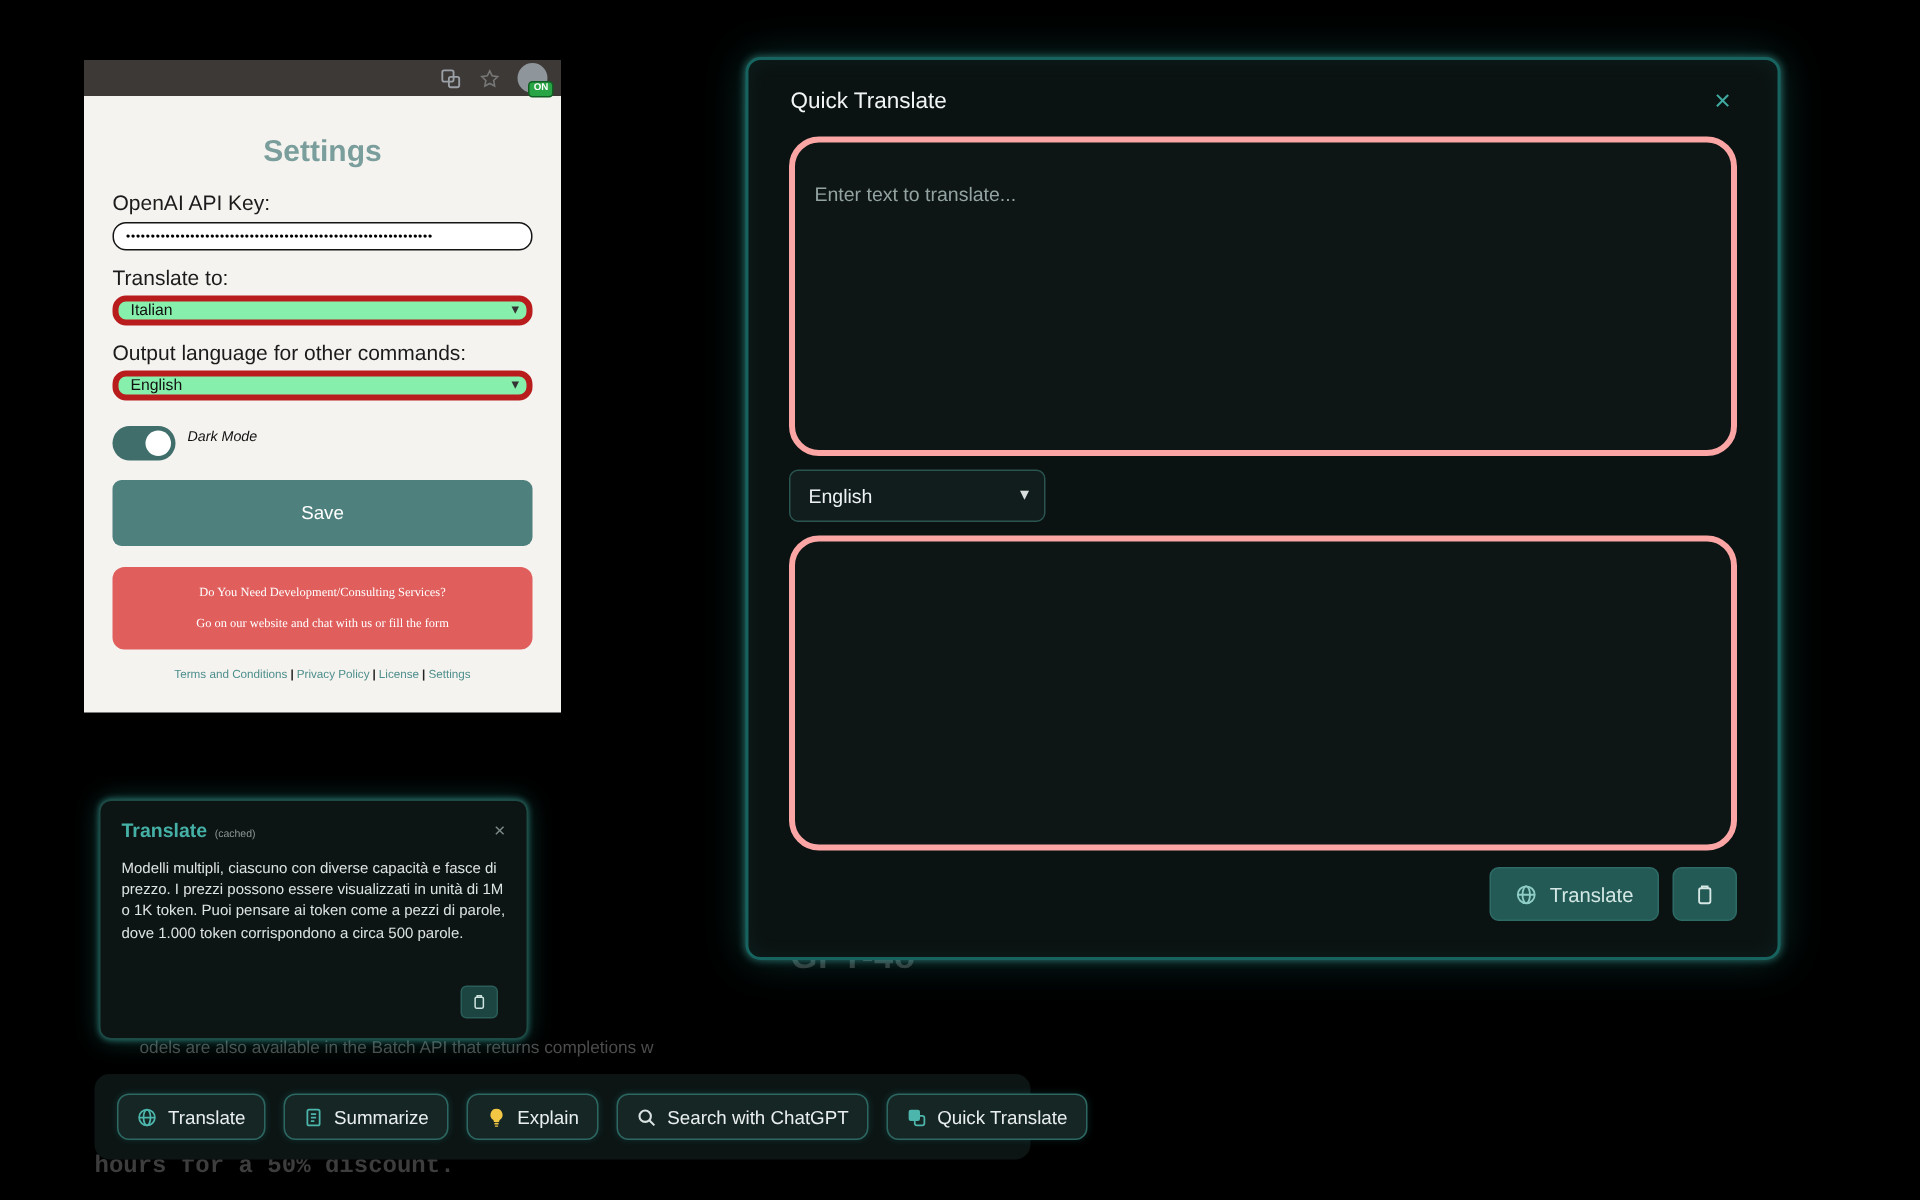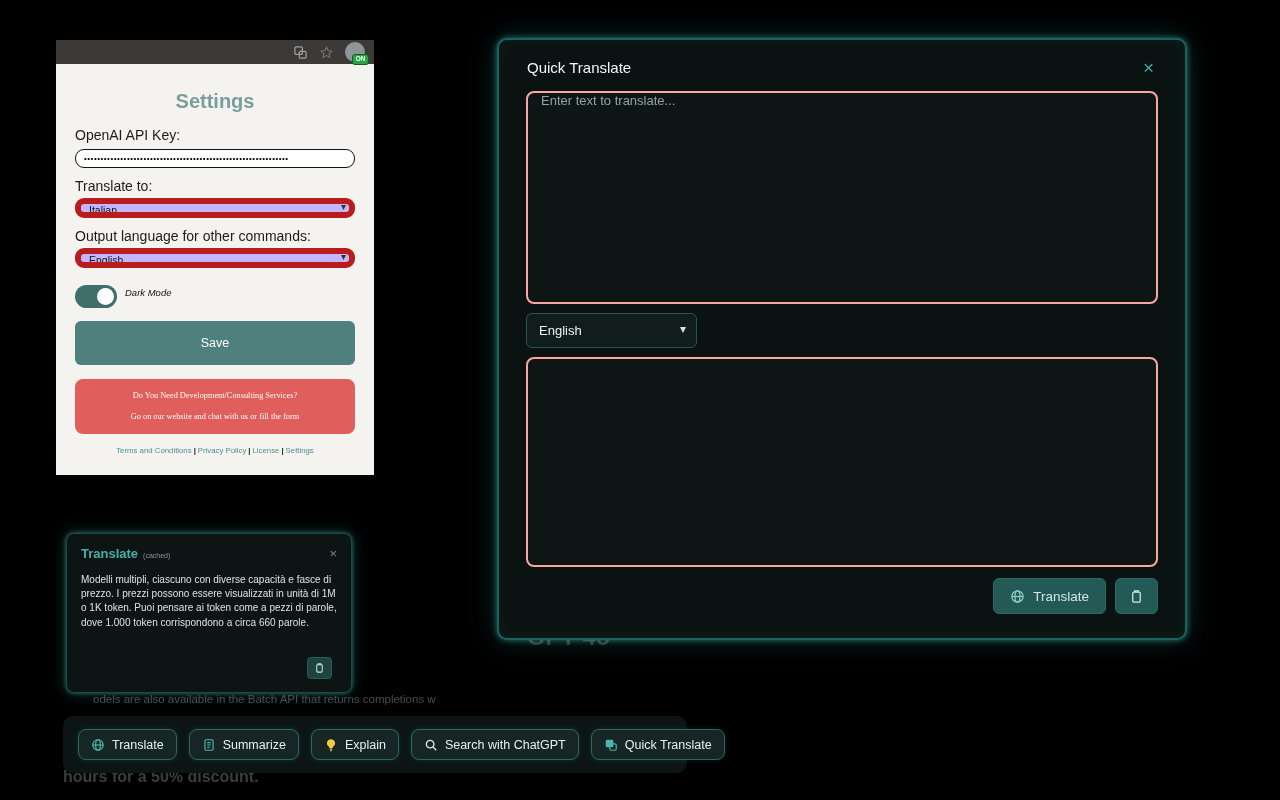--- a/index.html
+++ b/index.html
@@ -2,37 +2,37 @@
 <html><head>
 <meta charset="utf-8">
 <style>
   html,body { margin:0; padding:0; background:#000; }
   .stage { position:relative; width:1280px; height:800px; background:#000; overflow:hidden;
            font-family:"Liberation Sans", sans-serif; }
 
   
   .bg-gpt { position:absolute; left:527px; top:624px; color:#343434; font-size:23px; font-weight:700; z-index:1; letter-spacing:.5px; }
   .bg-batch { position:absolute; left:47px; top:693px; color:#4c4c4c; font-size:11.5px; z-index:1;margin-left:46px; }
-  .bg-discount { position:absolute; left:63px; top:768px; color:#3d3d3d; font-size:16px; font-weight:600; z-index:1; }
+  .bg-discount { position:absolute; left:63px; top:768px; color:#3d3d3d; font-size:16px; font-weight:600; z-index:1;font-family:Liberation Mono, monospace; }
 
   
   .settings { position:absolute; left:56px; top:40px; width:318px; height:435px; background:#f5f3f0; z-index:4; }
   .browser-bar { height:24px; background:#3d3937; display:flex; align-items:center; justify-content:flex-end; gap:11px; padding:0 9px; }
   .tb-icon { display:flex; align-items:center; cursor:pointer; }
   .avatar { position:relative; width:20px; height:20px; border-radius:50%; background:#8f969b; cursor:pointer; flex:0 0 auto; }
   .on-badge { position:absolute; right:-4px; bottom:-3px; background:#2aa546; color:#fff; font-size:6.5px; font-weight:bold;
               padding:1.5px 2.5px; border-radius:3px; line-height:1; border:1px solid #0f5f22; }
   .settings-body { padding:0 19px; }
   .settings-title { color:#7a9e9c; text-align:center; font-size:20px; font-weight:700; margin:26px 0 14px; }
   .field-label { display:block; font-size:14px; color:#1b1b1b; margin:10px 0 4px; }
   .api-input { width:100%; box-sizing:border-box; height:19px; border:1px solid #141414; border-radius:9px; background:#fff;
                font-size:8px; letter-spacing:.5px; padding:0 8px; color:#000; }
   .select-wrap { position:relative; }
   .select-wrap select { appearance:none; -webkit-appearance:none; width:100%; box-sizing:border-box; cursor:pointer; font-family:inherit; }
-  .light-select select { height:20px; border:6px solid #b91c1c; border-radius:9px; background:#c4b5fd; font-size:10.5px; padding:0 8px; color:#111; }
+  .light-select select { height:20px; border:4px solid #b91c1c; border-radius:9px; background:#86efac; font-size:10.5px; padding:0 8px; color:#111; }
   .light-select .chev { position:absolute; right:9px; top:3px; font-size:10px; color:#333; pointer-events:none; }
   .toggle-row { display:flex; align-items:flex-start; gap:8px; margin:17px 0 11px; }
   .toggle { width:42px; height:23px; border-radius:12px; background:#3f6e6b; position:relative; cursor:pointer; flex:0 0 auto; }
   .knob { position:absolute; right:3px; top:3px; width:17px; height:17px; border-radius:50%; background:#fff; }
   .dark-mode-label { font-size:9.5px; color:#111; margin-top:2px;font-style:italic; }
   .save-btn { width:100%; height:44px; background:#4e807d; color:#fff; border:none; border-radius:6px; font-size:12.5px;
               margin:2px 0 14px; cursor:pointer; font-family:inherit; }
   .notice { background:#e05e5c; border-radius:8px; padding:11px 13px; text-align:center; color:#fff; font-size:8.3px; line-height:1.45; }
   .notice p { margin:0 0 9px;font-family:Liberation Serif, serif; }
   .notice p:last-child { margin:0; }
@@ -40,22 +40,22 @@
   .footer a { color:#4d8f8c; text-decoration:none; margin:16px 2px; cursor:pointer; }
   .footer .sep { color:#222; font-weight:700; }
 
   
   .qt-modal { position:absolute; left:497px; top:38px; width:690px; height:602px; box-sizing:border-box;
               background:#0b1312; border:2px solid #17635f; border-radius:10px; z-index:5; padding:14px 27px;
               box-shadow:0 0 6px rgba(77,214,201,.5), 0 0 28px rgba(45,180,170,.25), inset 0 0 14px rgba(45,180,170,.07); }
   .qt-head { display:flex; justify-content:space-between; align-items:center; margin:4px 0 14px; padding-left:1px; }
   .qt-title { color:#f2f5f5; font-size:15px; }
   .qt-close { color:#3fa9a0; font-size:19px; cursor:pointer; line-height:1; padding:0 4px; }
-  .qt-area { display:block; width:100%; box-sizing:border-box; background:#0d1615; border:2px solid #fca5a5; border-radius:8px;
-             color:#e2e9e8; font-size:13px; padding:0 13px; resize:none; font-family:inherit; outline:none; }
+  .qt-area { display:block; width:100%; box-sizing:border-box; background:#0d1615; border:4px solid #fca5a5; border-radius:20px;
+             color:#e2e9e8; font-size:13px; padding:27px 13px; resize:none; font-family:inherit; outline:none; }
   .qt-area::placeholder { color:#93a3a1; }
   .qt-input-area { height:213px; }
   .qt-output-area { height:210px; }
   .qt-select { margin:9px 0 9px; width:171px; }
   .qt-select select { height:35px; background:#101d1c; border:1px solid #2a5450; border-radius:6px; color:#eef2f2;
                       font-size:13px; padding:0 30px 0 12px; }
   .qt-select .chev { position:absolute; right:11px; top:9px; color:#d7dedd; font-size:12px; pointer-events:none; }
   .qt-actions { display:flex; justify-content:flex-end; gap:9px; margin-top:11px; }
   .qt-translate-btn { display:flex; align-items:center; gap:8px; background:#235a56; border:1px solid #2f6b66; color:#d3e7e4;
                       font-size:13.5px; border-radius:6px; height:36px; padding:0 16px; cursor:pointer; font-family:inherit; }
@@ -184,21 +184,21 @@
       </button>
     </div>
   </div>
 
   <div class="tr-popup">
     <div class="tr-head">
       <span class="tr-title">Translate</span>
       <span class="tr-cached">(cached)</span>
       <span class="tr-close">×</span>
     </div>
-    <p class="tr-body">Modelli multipli, ciascuno con diverse capacità e fasce di prezzo. I prezzi possono essere visualizzati in unità di 1M o 1K token. Puoi pensare ai token come a pezzi di parole, dove 1.000 token corrispondono a circa 660 parole.</p>
+    <p class="tr-body">Modelli multipli, ciascuno con diverse capacità e fasce di prezzo. I prezzi possono essere visualizzati in unità di 1M o 1K token. Puoi pensare ai token come a pezzi di parole, dove 1.000 token corrispondono a circa 500 parole.</p>
     <button class="tr-copy">
       <svg width="12" height="12" viewBox="0 0 24 24" fill="none" stroke="#cfe3e0" stroke-width="2.2">
           <rect x="6" y="5" width="12" height="16" rx="2"></rect>
           <path d="M9 5V3h6v2"></path>
         </svg>
     </button>
   </div>
 
   <div class="action-bar">
     <button class="ab-btn">

